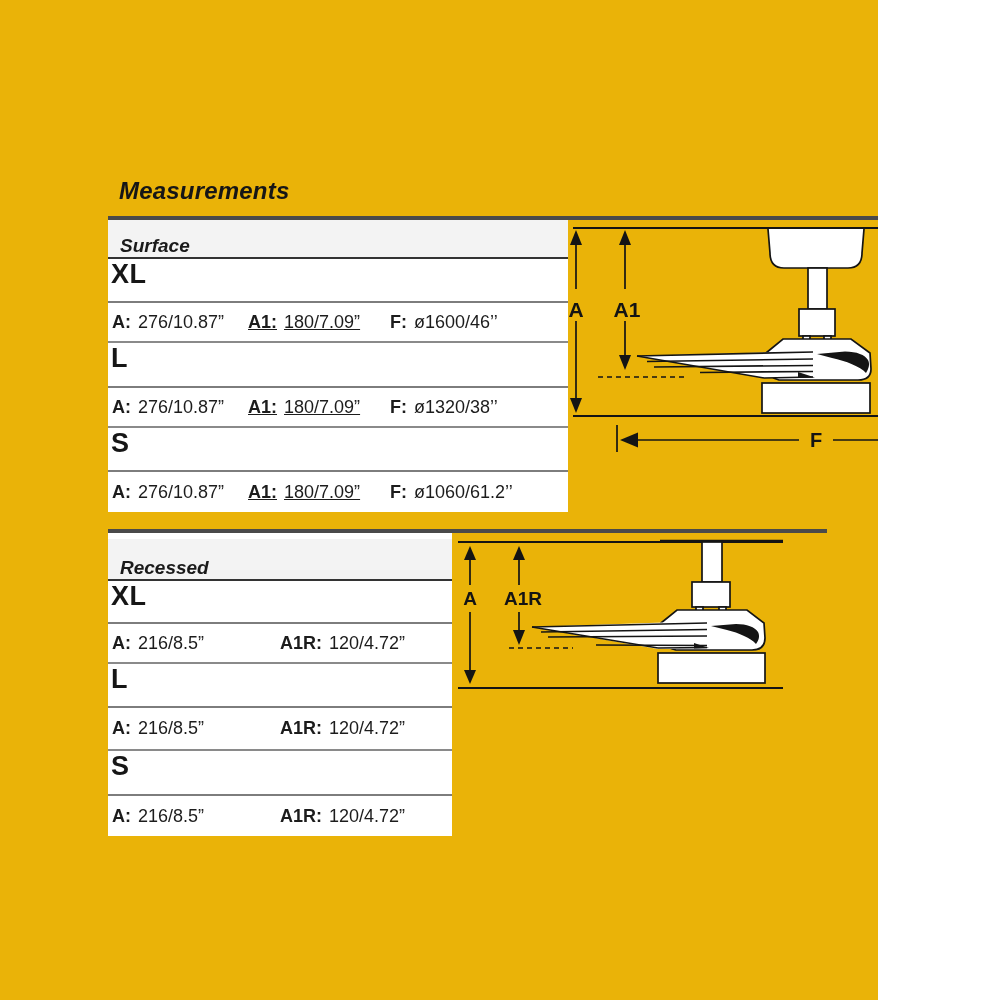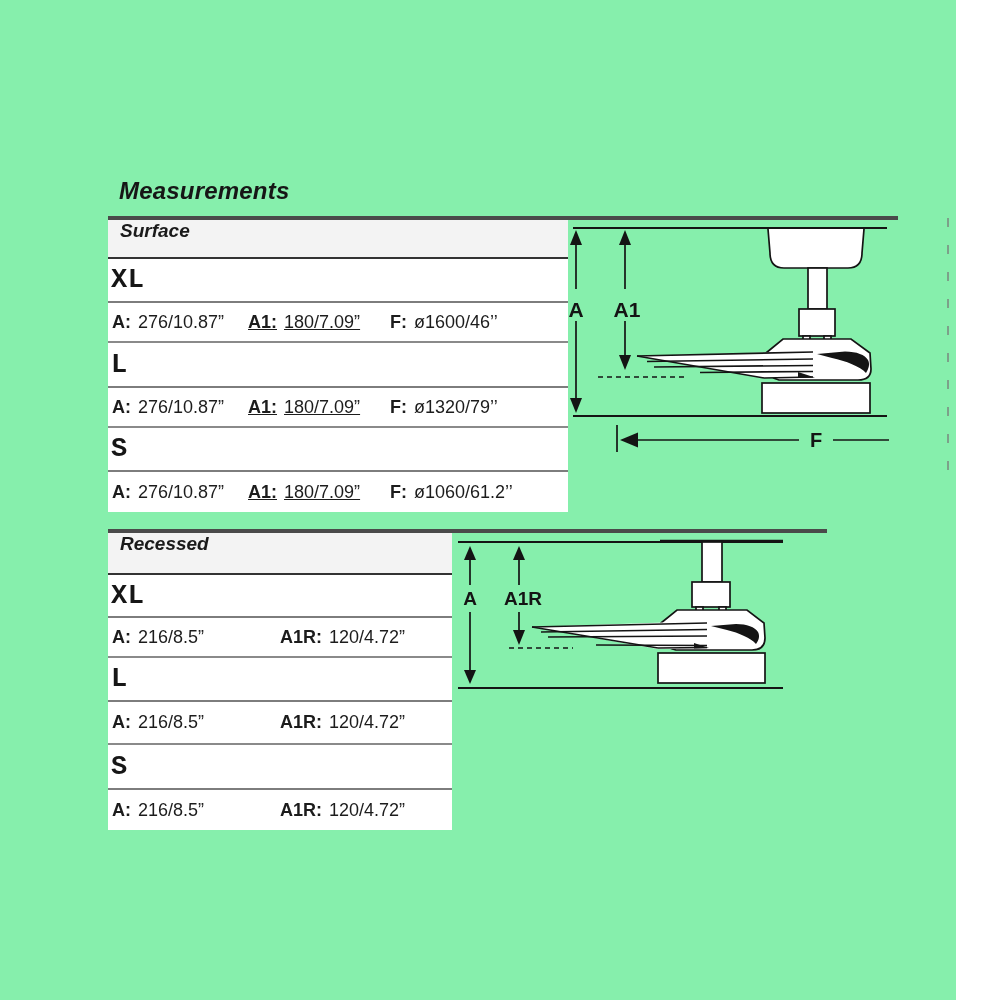--- a/index.html
+++ b/index.html
@@ -1,40 +1,40 @@
 <!DOCTYPE html>
 <html><head>
 <meta charset="utf-8">
 <style>
   * { margin:0; padding:0; box-sizing:border-box; }
   html,body { background:#ffffff; }
   #canvas {
-    position:relative; width:956px; height:1000px; background:#86efac;
+    position:relative; width:878px; height:1000px; background:#eab308;
     font-family:"Liberation Sans","DejaVu Sans",sans-serif; color:#111;
     overflow:hidden;
   }
   .abs { position:absolute; }
 
   .page-title {
     left:119px; top:177px; font-size:24px; font-weight:bold; font-style:italic;
     letter-spacing:.2px; color:#161616;
   }
 
   .thick-rule { height:4px; background:#4a4a4a; }
 
   .spec-table { background:#fff; }
   .tbl-header {
-    display:flex; align-items:flex-start; padding-left:12px;
+    display:flex; align-items:flex-end; padding-left:12px;
     background:#f3f3f3; border-bottom:2px solid #333333;
     font-size:19px; font-weight:bold; font-style:italic; color:#1a1a1a;
   }
   .size-row {
-    display:flex; align-items:center; padding-left:3px;
+    display:flex; align-items:flex-start; padding-left:3px;
     border-bottom:2px solid #7d7d7d;
-    font-size:27px; font-weight:bold; color:#161616; letter-spacing:.5px;font-family:Liberation Mono, monospace;
+    font-size:27px; font-weight:bold; color:#161616; letter-spacing:.5px;
   }
   .meas-row {
     display:flex; align-items:center; padding-left:4px;
     border-bottom:2px solid #8a8a8a;
     font-size:18px; color:#1c1c1c; white-space:nowrap;
   }
   .meas-row.last { border-bottom:none; }
   .spec-pair { display:inline-flex; align-items:baseline; }
   .spec-pair b { font-weight:bold; margin-right:7px; }
   .w136 { width:136px; } .w142 { width:142px;text-decoration:underline; } .w168 { width:168px; }
@@ -85,21 +85,21 @@
       <span class="spec-pair w136">
           <b>A:</b>
           <span>276/10.87”</span>
         </span>
       <span class="spec-pair w142">
           <b>A1:</b>
           <span>180/7.09”</span>
         </span>
       <span class="spec-pair">
           <b>F:</b>
-          <span>ø1320/79’’</span>
+          <span>ø1320/38’’</span>
         </span>
     </div>
 
     <div class="size-row" style="height:44px;">
       <span>S</span>
     </div>
     <div class="meas-row last" style="height:40px;">
       <span class="spec-pair w136">
           <b>A:</b>
           <span>276/10.87”</span>
@@ -166,21 +166,21 @@
     <text x="576" y="317" text-anchor="middle" font-size="21" font-weight="bold" fill="#141414">A</text>
     <text x="627" y="317" text-anchor="middle" font-size="21" font-weight="bold" fill="#141414">A1</text>
     <text x="816" y="447" text-anchor="middle" font-size="20" font-weight="bold" fill="#141414">F</text>
   </svg>
 
   <div class="abs crop-mark"></div>
 
   <div class="abs thick-rule" style="left:108px; top:529px; width:719px;"></div>
 
   <div class="abs spec-table" style="left:108px; top:533px; width:344px;">
-    <div class="tbl-header" style="height:42px;">
+    <div class="tbl-header" style="height:42px;margin-top:6px;">
       <span>Recessed</span>
     </div>
 
     <div class="size-row" style="height:43px;">
       <span>XL</span>
     </div>
     <div class="meas-row" style="height:40px;">
       <span class="spec-pair w168">
           <b>A:</b>
           <span>216/8.5”</span>

